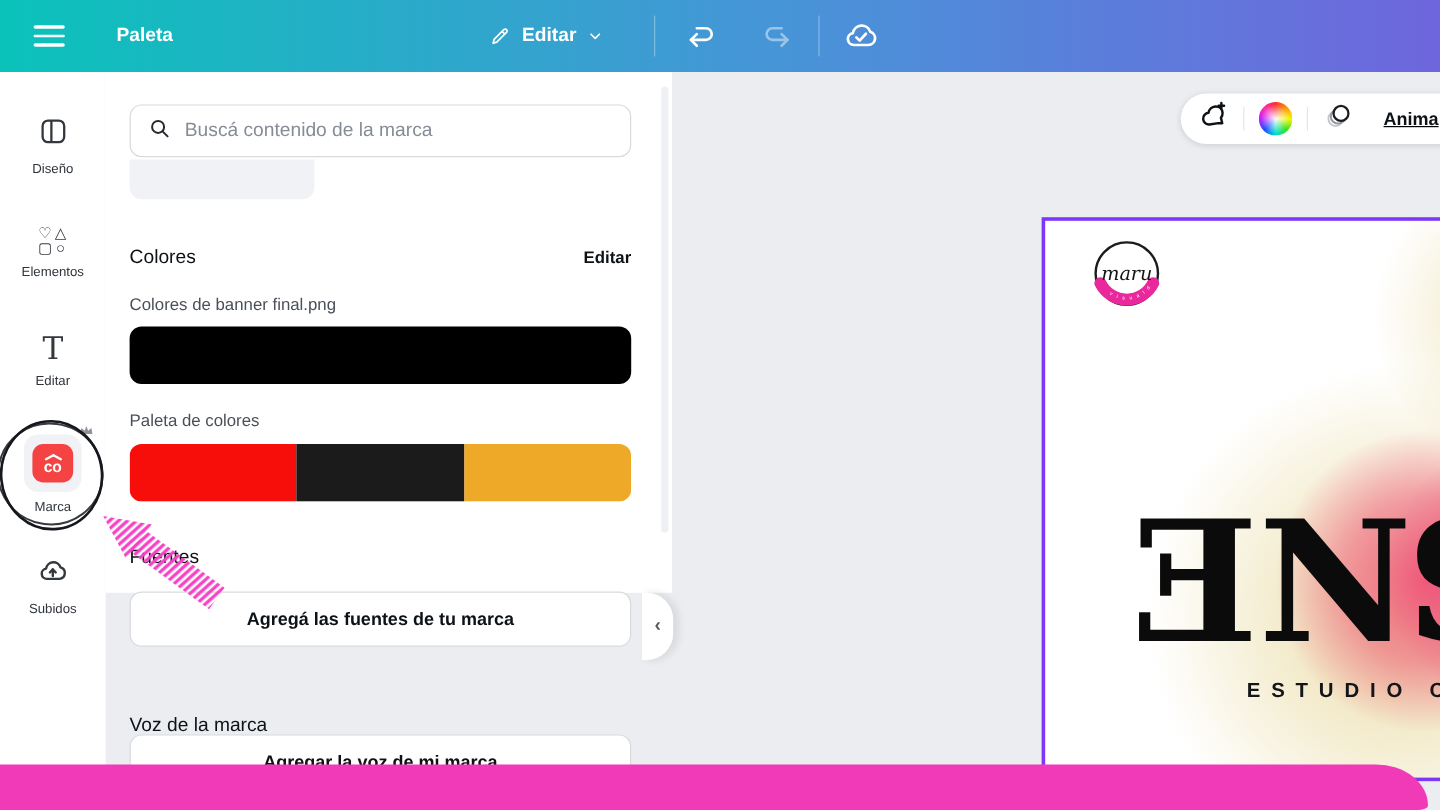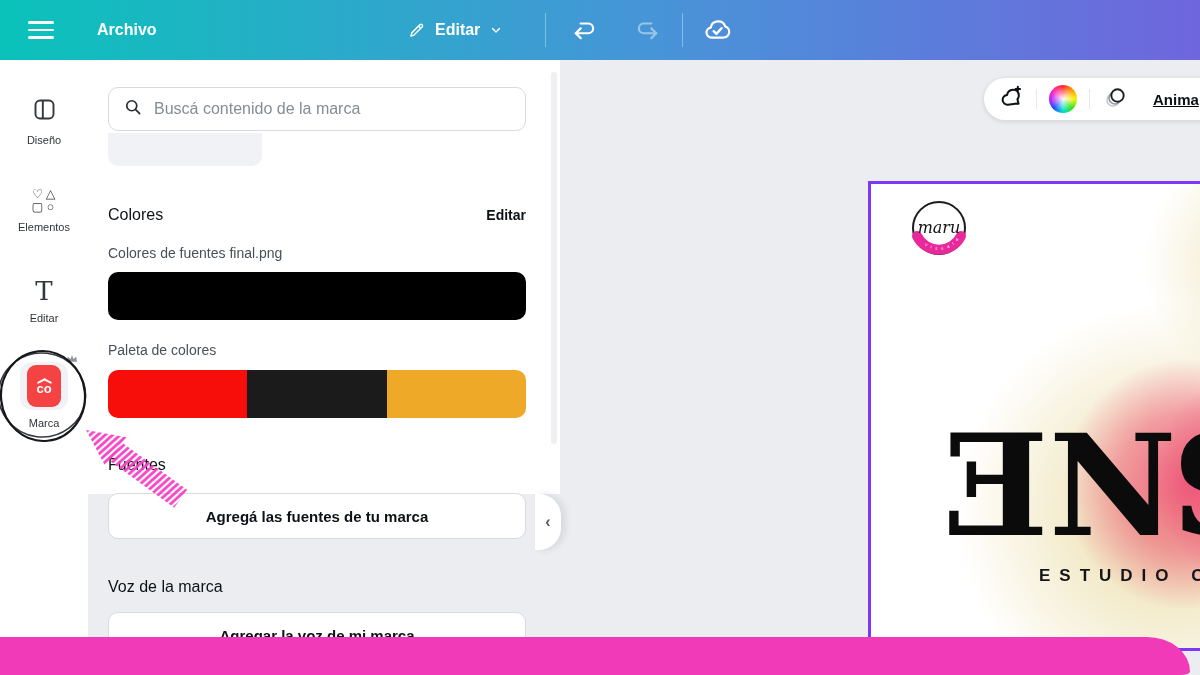--- a/index.html
+++ b/index.html
@@ -23,21 +23,21 @@
   .hamburger span { display:block; height:2.6px; width:26px; background:#fff; border-radius:2px; }
   .tb-icon { display:inline-flex; }
   .disabled { opacity:.45; }
 
   
   .rail { position:absolute; left:0; top:60px; width:88px; height:615px; background:#fff; z-index:3; }
   .rail-item { position:absolute; left:0; width:88px; display:flex; flex-direction:column; align-items:center; gap:7px; color:#33383f; cursor:pointer; }
   .rail-item .lbl { font-size:11px; color:#2f343b; white-space:nowrap; }
   .shape-grid { display:grid; grid-template-columns:13px 13px; grid-template-rows:13px 13px; font-size:12.5px; line-height:13px; text-align:center; color:#33383f; }
   .brand-tile { width:48px; height:48px; background:#f1f2f5; border-radius:12px; display:flex; align-items:center; justify-content:center; position:relative; }
-  .brand-badge { width:34px; height:42px; border-radius:9px; display:flex; flex-direction:column; align-items:center; justify-content:center; color:#fff; }
+  .brand-badge { width:34px; height:32px; border-radius:9px; display:flex; flex-direction:column; align-items:center; justify-content:center; color:#fff; }
   .brand-badge .caret { width:13px; height:7px; position:relative; margin-bottom:-1px; }
   .brand-badge .caret:before, .brand-badge .caret:after { content:""; position:absolute; top:3px; width:9px; height:2.4px; background:#fff; border-radius:2px; }
   .brand-badge .caret:before { left:-1px; transform:rotate(-28deg); }
   .brand-badge .caret:after { right:-1px; transform:rotate(28deg); }
   .brand-badge .co { font-size:13px; font-weight:700; line-height:12px; }
   .mini-crown { position:absolute; right:-12px; top:-11px; color:#8e939b; }
 
   
   .panel { position:absolute; left:88px; top:60px; width:472px; height:434px; background:#fff; z-index:3; }
   .panel-scroll { position:absolute; right:3px; top:12px; bottom:50px; width:6px; background:#eef0f3; border-radius:3px; }
@@ -90,21 +90,21 @@
 <body>
 
 <div class="topbar" style="background: linear-gradient(90deg, rgb(10, 194, 186) 0%, rgb(72, 148, 216) 55%, rgb(111, 102, 221) 100%);">
   <div class="hamburger">
       <span></span>
       <span></span>
       <span></span>
     </div>
 
   <div class="tb-item" style="left:97px">
-    <span>Archivo</span>
+    <span>Paleta</span>
   </div>
 
 
   <div class="tb-item" style="left:407px">
     <span class="tb-icon">
       <svg width="19" height="19" viewBox="0 0 24 24" fill="none" stroke="#fff" stroke-width="1.8" stroke-linejoin="round">
           <path d="M5 19l1-4L16.5 4.5a2 2 0 0 1 2.8 2.8L8.8 17.8z"></path>
           <path d="M14.5 6.5l2.8 2.8"></path>
         </svg>
     </span>
@@ -183,20 +183,30 @@
       </span>
       <span class="mini-crown">
         <svg width="16" height="15" viewBox="0 0 24 24" fill="#8e939b">
             <path d="M4 17l1.3-8 4.4 3.6L12 6.5l2.3 6.1L18.7 9 20 17z"></path>
           </svg>
       </span>
     </span>
     <span class="lbl">Marca</span>
   </div>
 
+  <div class="rail-item" style="top:402px">
+    <span>
+      <svg width="28" height="28" viewBox="0 0 24 24" fill="none" stroke="#33383f" stroke-width="1.7" stroke-linecap="round" stroke-linejoin="round">
+          <path d="M17 17.5H7.7a3.7 3.7 0 0 1-.5-7.35 5.3 5.3 0 0 1 10.3-.85A4.2 4.2 0 0 1 17 17.5z"></path>
+          <path d="M12 15.5v-4.6"></path>
+          <path d="M9.9 12.9l2.1-2.2 2.1 2.2"></path>
+        </svg>
+    </span>
+    <span class="lbl">Subidos</span>
+  </div>
 
 </div>
 
 <div class="panel">
   <div class="panel-scroll"></div>
 
   <div class="searchbox">
     <span>
       <svg width="20" height="20" viewBox="0 0 24 24" fill="none" stroke="#242a31" stroke-width="2" stroke-linecap="round">
           <circle cx="10.5" cy="10.5" r="6"></circle>
@@ -206,34 +216,34 @@
     <input type="text" placeholder="Buscá contenido de la marca" style="">
   </div>
 
   <div class="partial-tile"></div>
 
   <div class="sec-row" style="top:146px">
     <span class="h16">Colores</span>
     <span class="link14">Editar</span>
   </div>
 
-  <div class="lbl14" style="top:185px">Colores de fuentes final.png</div>
+  <div class="lbl14" style="top:185px">Colores de banner final.png</div>
   <div class="swatch" style="top: 212px; background-color: rgb(0, 0, 0);"></div>
 
   <div class="lbl14" style="top:282px">Paleta de colores</div>
   <div class="palette" style="top:310px">
     <span style="background-color: rgb(247, 13, 10);"></span>
     <span style="background-color: rgb(27, 27, 27);"></span>
     <span style="background-color: rgb(239, 169, 41);"></span>
   </div>
 
   <div class="h16" style="position:absolute;left:20px;top:396px">Fuentes</div>
   <button class="panel-btn" style="top:433px">Agregá las fuentes de tu marca</button>
 
-  <div class="h16" style="position:absolute;left:20px;top:518px">Voz de la marca</div>
+  <div class="h16" style="position:absolute;left:20px;top:536px">Voz de la marca</div>
   <button class="panel-btn" style="top:552px">Agregar la voz de mi marca</button>
 </div>
 
 <div class="collapse-tab">
   <span>‹</span>
 </div>
 
 <div class="design-card" style="border-color: rgb(125, 55, 248);">
   <div class="logo">
     <svg width="62" height="66" viewBox="0 0 62 66">

